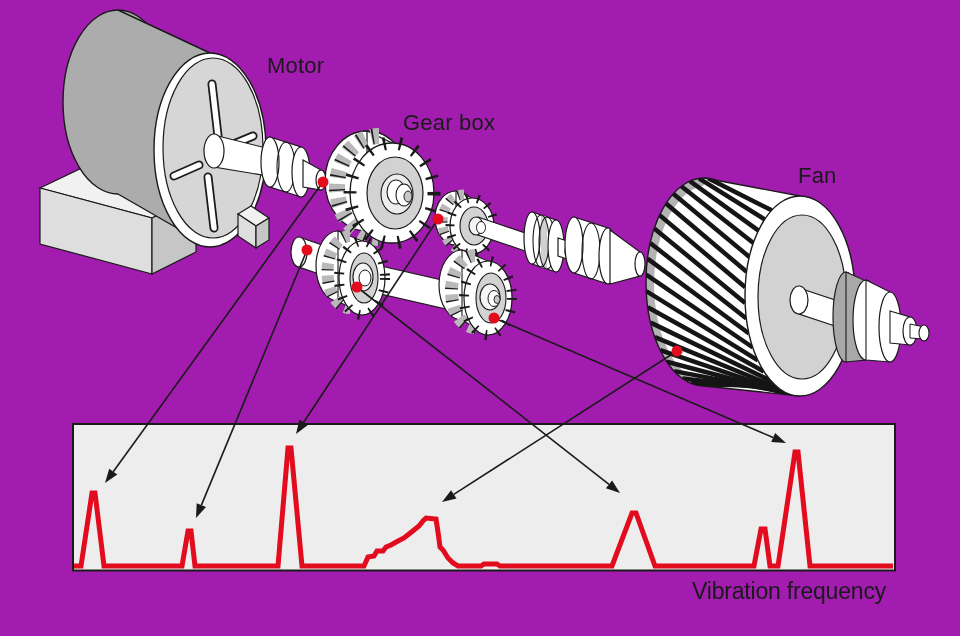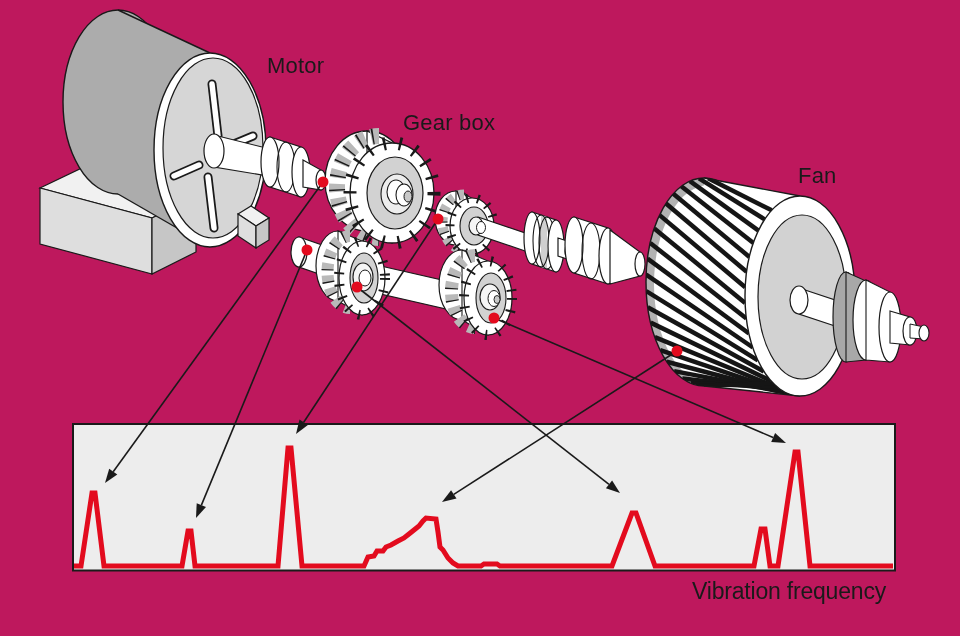--- a/index.html
+++ b/index.html
@@ -1,16 +1,16 @@
 <!DOCTYPE html>
 <html><head>
 <meta charset="utf-8">
 <style>
   html,body{margin:0;padding:0;background:#fff;}
-  .canvas{position:relative;width:960px;height:636px;background:#be185d;overflow:hidden;
+  .canvas{position:relative;width:960px;height:636px;background:#a21caf;overflow:hidden;
           font-family:"Liberation Sans",sans-serif;text-align:right;}
   svg{display:block;}
   text{fill:#1a1a1a;}
   .part-label{font-size:22px;letter-spacing:.2px;}
   .axis-label{font-size:23px;letter-spacing:-.2px;}
 </style>
 </head>
 <body>
 
 <div class="canvas">

